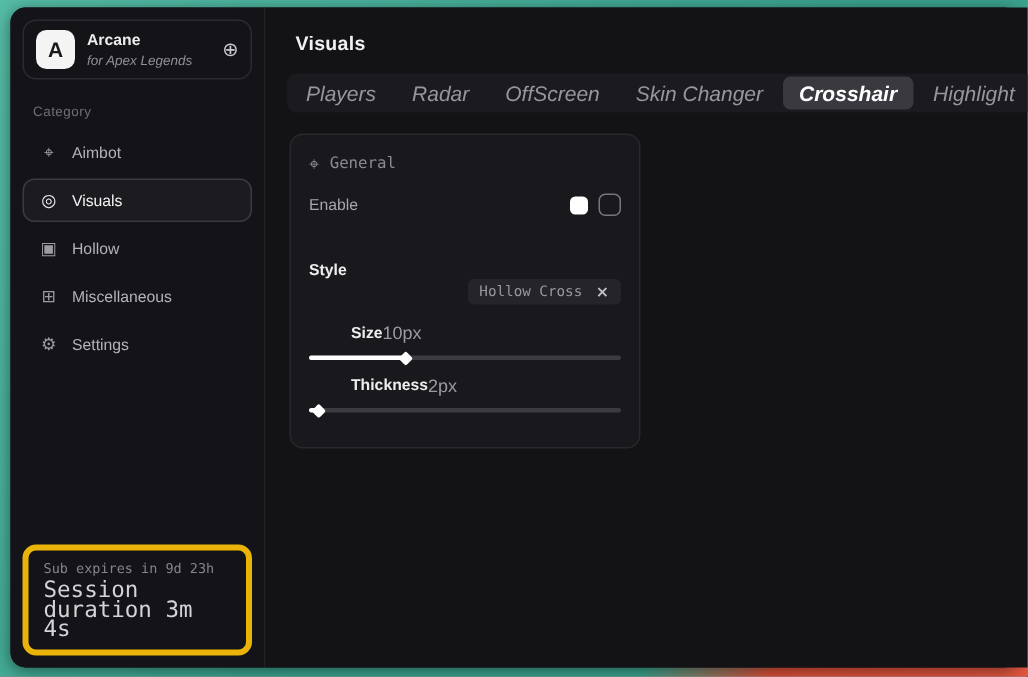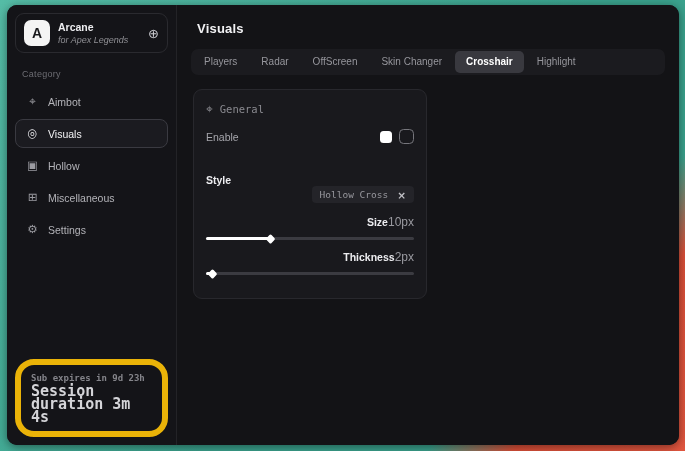--- a/index.html
+++ b/index.html
@@ -44,36 +44,35 @@
     border:1px solid transparent;color:#b3b3b8;font-size:10.5px;cursor:default;
   }
   .nav-item.active{border-color:#3a3a41;background:#1b1b20;color:#f2f2f4;}
   .nav-icon{
     width:13px;text-align:center;font-size:11.5px;color:#9b9ba1;
     font-family:"DejaVu Sans",sans-serif;line-height:13px;
   }
   .nav-item.active .nav-icon{color:#e8e8ec;}
   .spacer{flex:1;}
   .sub-card{
-    border:6px solid #eab308;border-radius:19px;padding:7px 10px;
+    border:4px solid #eab308;border-radius:9px;padding:7px 10px;
     font-family:"DejaVu Sans Mono",monospace;
-    font-weight:bold;
   }
   .sub-line1{color:#84848a;font-size:9px;line-height:13px;}
   .sub-line2{color:#d4d4d8;font-size:15px;line-height:13px;}
   
   .main{flex:1;padding:12px 14px;box-sizing:border-box;background:#131316;border-radius:0 10px 10px 0;}
   .page-title{margin:4px 0 13px 6px;font-size:13px;font-weight:700;color:#f1f1f3;letter-spacing:.2px;}
   .tabs{
     display:flex;align-items:center;gap:2px;background:#1b1b1f;border-radius:7px;
     padding:2px;height:22px;box-sizing:content-box;
   }
   .tab{
-    padding:4px 11px;font-size:10px;color:#96969c;border-radius:5px;cursor:default;
-    line-height:14px;white-space:nowrap;
+    padding:4px 11px;font-size:14px;color:#96969c;border-radius:5px;cursor:default;
+    line-height:14px;white-space:nowrap;font-style:italic;
   }
   .tab.active{background:#39393f;color:#ffffff;font-weight:600;}
   .panel{
     width:234px;margin:14px 0 0 2px;background:#19191d;border:1px solid #28282d;
     border-radius:9px;padding:10px 12px 13px;box-sizing:border-box;
   }
   .panel-head{
     display:flex;align-items:center;gap:7px;color:#8a8a90;font-size:10.5px;
     margin:2px 0 13px;font-family:"DejaVu Sans Mono",monospace;
   }
@@ -85,21 +84,21 @@
   .swatch{width:12px;height:12px;background:#ffffff;border-radius:3.5px;display:inline-block;cursor:pointer;}
   .checkbox{width:13px;height:13px;border:1.5px solid #76767c;border-radius:4.5px;display:inline-block;cursor:pointer;}
   .tag{
     display:inline-flex;align-items:center;gap:9px;background:#242429;border-radius:4px;
     padding:3px 8px;color:#97979d;font-size:9.5px;cursor:pointer;
     font-family:"DejaVu Sans Mono",monospace;
     margin-top:30px;
   }
   .tag-x{color:#c2c2c7;font-size:10.5px;font-weight:bold;line-height:10px;font-family:"DejaVu Sans",sans-serif;}
   .slider-row{display:block;margin-bottom:10px;}
-  .row-top{display:flex;justify-content:flex-end;align-items:center;margin-bottom:8px;margin-left:28px;}
+  .row-top{display:flex;justify-content:flex-start;align-items:center;margin-bottom:8px;margin-left:28px;}
   .val{font-size:12px;color:#9a9aa0;}
   .slider{height:3px;background:#3b3b41;border-radius:2px;position:relative;margin-bottom:4px;cursor:pointer;}
   .fill{height:100%;background:#ffffff;border-radius:2px;position:relative;}
   .thumb{
     position:absolute;right:-4px;top:50%;width:7px;height:7px;background:#ffffff;
     transform:translateY(-50%) rotate(45deg);border-radius:1.5px;cursor:grab;
   }
 </style>
 </head>
 <body>

